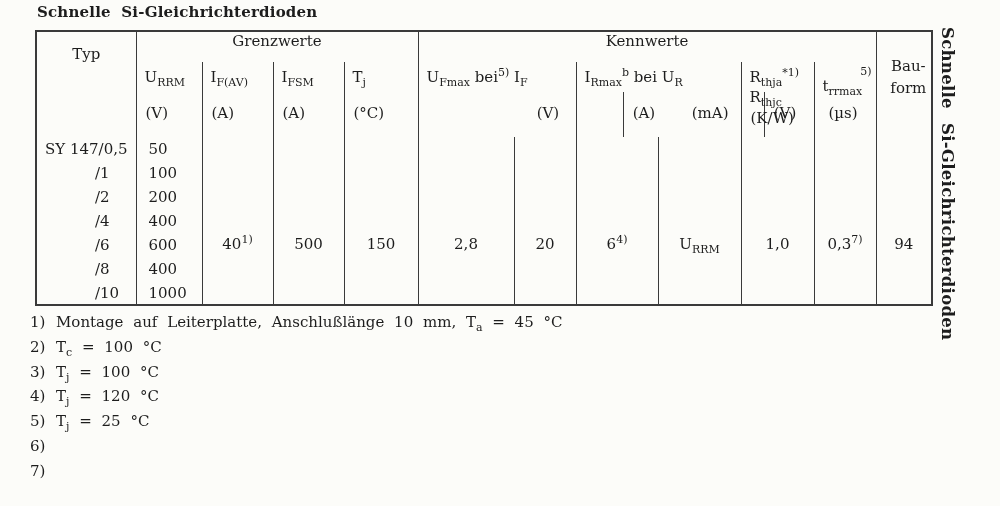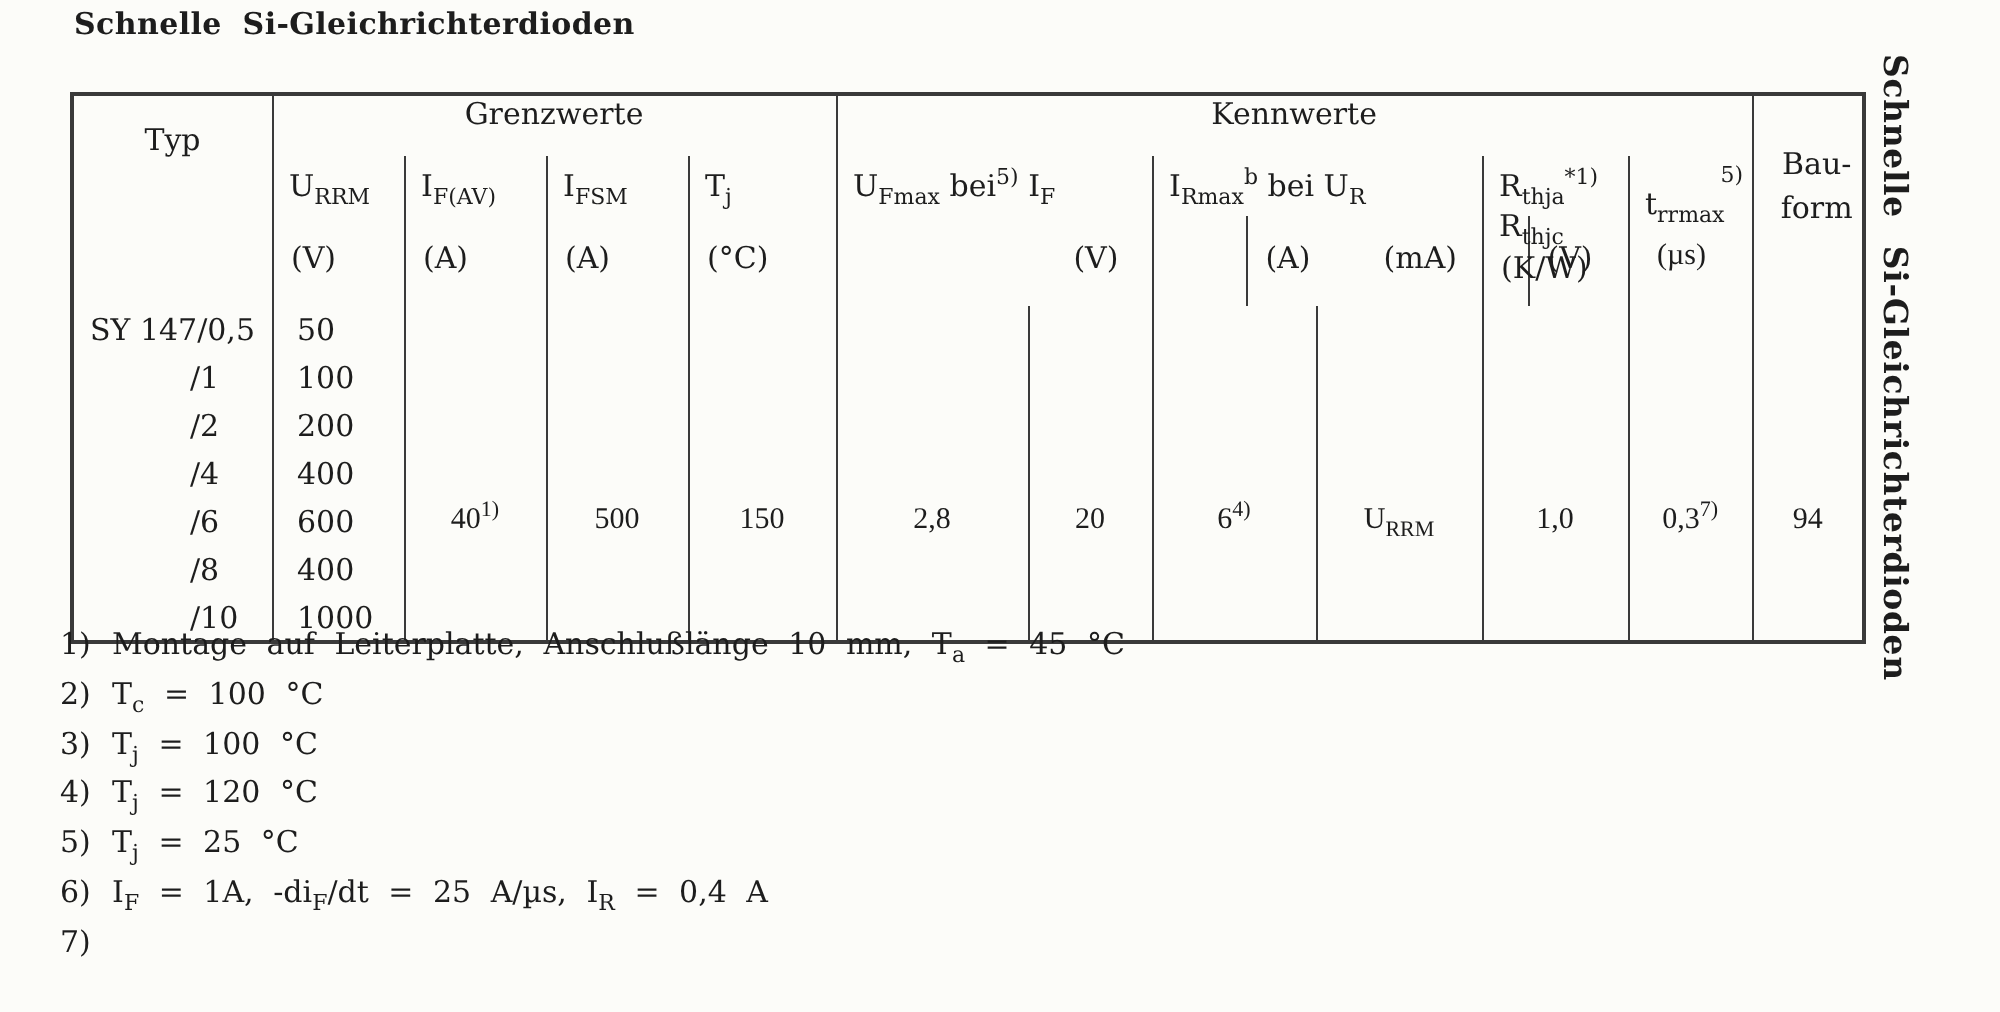--- a/index.html
+++ b/index.html
@@ -7,21 +7,21 @@
   body {
     width:1000px; height:506px; position:relative; overflow:hidden;
     background:#fcfcf9; color:#1d1d1d;
     font-family:"DejaVu Serif","Liberation Serif",serif;
   }
   .title {
     position:absolute; left:37px; top:3px;
     font-size:15px; font-weight:bold; word-spacing:5px; letter-spacing:.2px;
   }
   table.sheet {
-    position:absolute; left:35px; top:46px;
+    position:absolute; left:35px; top:30px;
     border-collapse:collapse; table-layout:fixed; width:896px;
     border:2.2px solid #3a3a3a;
     font-size:15px;
   }
   td { border:1.6px solid #3a3a3a; padding:0; vertical-align:top; }
   sub { font-size:11px; line-height:0; vertical-align:-4px; letter-spacing:0; }
   sup { font-size:11px; line-height:0; vertical-align:6px; }
   tr.h1 td { height:31px; text-align:center; }
   td.typ-head { vertical-align:top; padding-top:13px; text-align:center; }
   td.bauform-head { vertical-align:top; text-align:left; padding:23px 0 0 9px; line-height:22px; }
@@ -32,28 +32,28 @@
   .split { display:flex; height:100%; }
   .split-units { margin-top:auto; height:45px; display:flex; }
   .split-units .u { padding:12px 0 0 9px; }
   .split-units .u2 { border-left:1.6px solid #3a3a3a; }
   .split-ufmax .u1 { width:95px; }
   .split-irmax .u1 { width:81px; }
   td.rth-head .sym2 { padding:2px 0 0 8px; text-align:left; }
   td.rth-head .unit { margin-top:3px; }
   td.trr-head { position:relative; }
   td.trr-head .sym { padding-top:15px; }
-  td.trr-head .unit { margin-top:9px; padding-left:14px;font-family:Liberation Serif, serif; }
+  td.trr-head .unit { margin-top:9px; padding-left:14px; }
   .corner-sup { position:absolute; top:3px; right:4px; font-size:11px; }
   tbody td { border-top:none; border-bottom:none; height:24px; }
   td.typ-cell { text-align:left; padding:3px 0 0 8px; white-space:nowrap; }
   td.typ-sub { padding-left:58px; }
   td.urrm-cell { text-align:left; padding:3px 0 0 12px; }
   td.mid { text-align:center; vertical-align:middle; border-top:none; border-bottom:none; }
-  td.mid .vshift { position:relative; top:23px; white-space:nowrap;font-family:Liberation Serif, serif; }
+  td.mid .vshift { position:relative; top:23px; white-space:nowrap; }
   .footnotes { position:absolute; left:30px; top:313px; font-size:15px; }
   .fn { display:flex; height:24.8px; align-items:flex-start; }
   .fn-marker { width:26px; flex:none; }
   .fn-text { word-spacing:5px; white-space:nowrap; }
   .side-label {
     position:absolute; left:938px; top:27px; height:300px;
     writing-mode:vertical-rl;
     font-size:16.5px; font-weight:bold; word-spacing:8px; letter-spacing:.3px;
     white-space:nowrap;
   }
@@ -191,20 +191,19 @@
   <div class="fn">
     <span class="fn-marker">4)</span>
     <span class="fn-text"><span>T</span><sub>j</sub><span> = 120 °C</span></span>
   </div>
   <div class="fn">
     <span class="fn-marker">5)</span>
     <span class="fn-text"><span>T</span><sub>j</sub><span> = 25 °C</span></span>
   </div>
   <div class="fn">
     <span class="fn-marker">6)</span>
-    <span class="fn-text"><span>I</span><sub>F</sub><span> = 1A, -di</span><sub>F</sub><span>/dt = 25 A/µs, I</span><sub>R</sub><span> = 0,4 A</span></span>
   </div>
   <div class="fn">
     <span class="fn-marker">7)</span>
   </div>
 </div>
 
 <div class="side-label">Schnelle Si-Gleichrichterdioden</div>
 
 </body></html>

